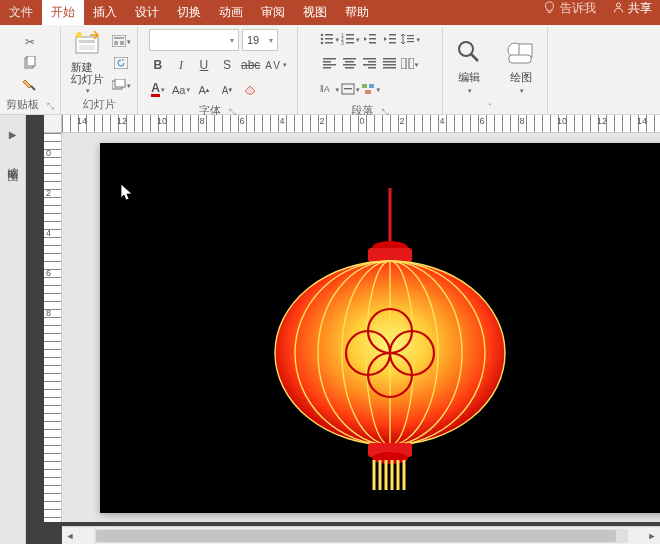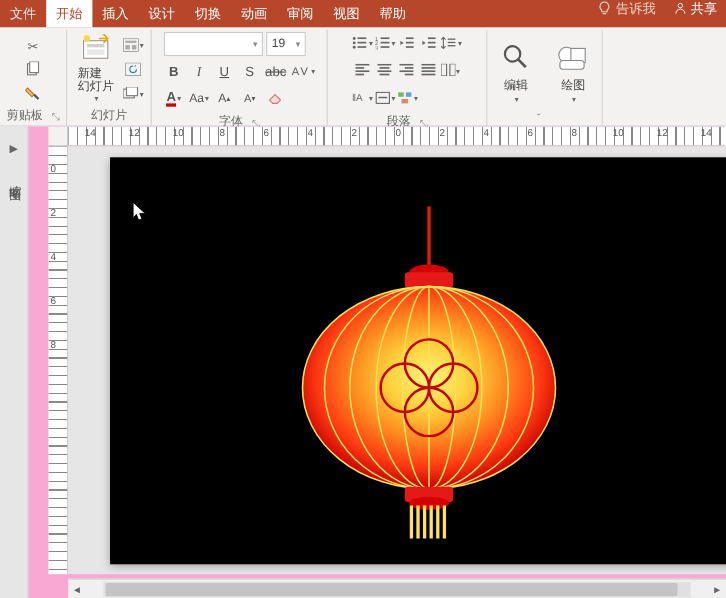--- a/index.html
+++ b/index.html
@@ -24,21 +24,21 @@
 .fontrow{display:flex;align-items:center;gap:3px;height:22px}
 .fontbox{width:90px;height:22px;border:1px solid #c8c8c8;background:#fff;font-size:11px;padding:0 4px;display:flex;align-items:center;justify-content:space-between;color:#999}
 .sizebox{width:36px;height:22px;border:1px solid #c8c8c8;background:#fff;font-size:11px;padding:0 4px;display:flex;align-items:center;justify-content:space-between;color:#444}
 .ibtn{min-width:18px;height:20px;display:flex;align-items:center;justify-content:center;cursor:pointer;color:#555;font-size:12px;position:relative}
 .pararow{display:flex;gap:2px;height:22px;align-items:center}
 .collapse-caret{position:absolute;right:4px;bottom:2px;font-size:9px;color:#888;cursor:pointer}
 .workspace{position:absolute;top:115px;left:0;right:0;bottom:0;display:flex}
 .left-rail{width:26px;background:#e6e6e6;border-right:1px solid #d0d0d0;display:flex;flex-direction:column;align-items:center;padding-top:14px;gap:18px}
 .rail-arrow{font-size:10px;color:#666;cursor:pointer}
 .rail-text{writing-mode:vertical-rl;font-size:11px;color:#555;letter-spacing:2px}
-.editor{flex:1;position:relative;background:#f9a8d4;overflow:hidden}
+.editor{flex:1;position:relative;background:#404040;overflow:hidden}
 .ruler-h{position:absolute;top:0;left:36px;right:0;height:18px;background:#fff;border-bottom:1px solid #c8c8c8;overflow:hidden}
 .ruler-h-inner{position:absolute;top:0;left:0;height:18px;background:repeating-linear-gradient(to right,#888 0,#888 1px,transparent 1px,transparent 8px);width:2000px}
 .ruler-h-nums{position:absolute;top:1px;left:0;font-size:9px;color:#555;display:flex}
 .ruler-h-nums span{width:40px;text-align:center}
 .ruler-v{position:absolute;top:18px;left:18px;width:18px;bottom:22px;background:#fff;border-right:1px solid #c8c8c8;overflow:hidden}
 .ruler-v-inner{position:absolute;top:0;left:0;width:18px;background:repeating-linear-gradient(to bottom,#888 0,#888 1px,transparent 1px,transparent 8px);height:2000px}
 .ruler-v-nums{position:absolute;left:2px;top:0;font-size:9px;color:#555;display:flex;flex-direction:column}
 .ruler-v-nums span{height:40px;display:flex;align-items:center}
 .ruler-corner{position:absolute;top:0;left:18px;width:18px;height:18px;background:#f3f2f1;border-right:1px solid #c8c8c8;border-bottom:1px solid #c8c8c8}
 .canvas-area{position:absolute;top:18px;left:36px;right:0;bottom:22px;overflow:hidden;background:#e6e6e6}

